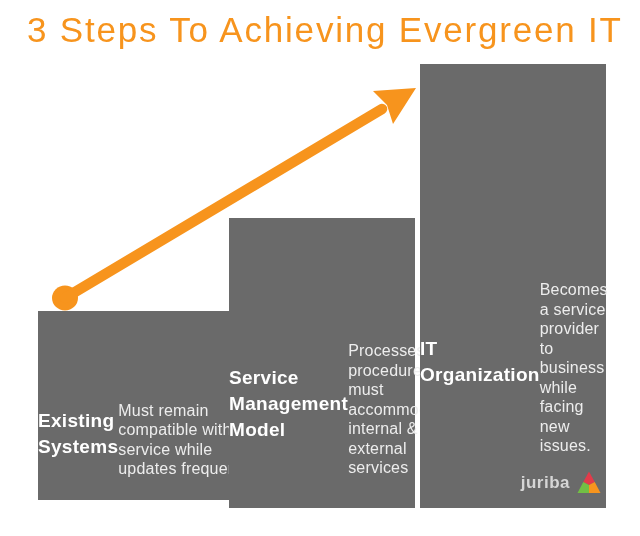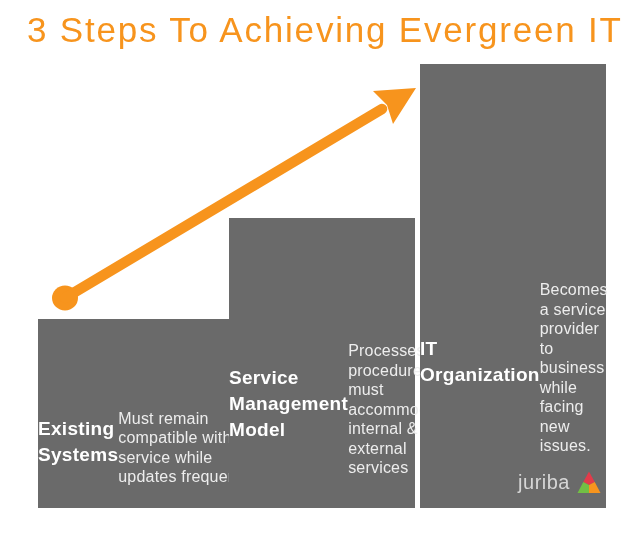--- a/index.html
+++ b/index.html
@@ -39,21 +39,21 @@
     background: var(--bar-gray, #6A6A6A);
     color: var(--bar-title-white, #ffffff);
     text-align: left;
     display: flex;
     flex-direction: row;
     align-items: center;
     justify-content: flex-start;
     box-sizing: border-box;
     z-index: 1;
   }
-  .bar-1 { left: 38px;  top: 319px; width: 222px; height: 189px; padding-top: 56px; }
+  .bar-1 { left: 38px;  top: 311px; width: 222px; height: 189px; padding-top: 56px; }
   .bar-2 { left: 229px; top: 218px; width: 186px; height: 290px; padding-top: 81px; }
   .bar-3 { left: 420px; top: 64px;  width: 186px; height: 444px; padding-top: 152px; }
   .bar-title {
     font-size: 19px;
     font-weight: 700;
     line-height: 26px;
     color: var(--bar-title-white, #ffffff);
     letter-spacing: 0.3px;
   }
   .bar-2 .bar-title { max-width: 130px; }
@@ -70,22 +70,22 @@
   .bar-3 .bar-body { max-width: 152px; }
   .logo {
     position: absolute;
     top: 471px;
     right: 39px;
     display: flex;
     align-items: center;
     z-index: 4;
   }
   .logo-text {
-    font-size: 20px;
-    font-weight: 400;
+    font-size: 17px;
+    font-weight: 700;
     letter-spacing: 0.5px;
     color: var(--logo-text, #D6D6D6);
   }
   .logo-mark {
     margin-left: 7px;
     display: block;
   }
 </style>
 </head>
 <body>

